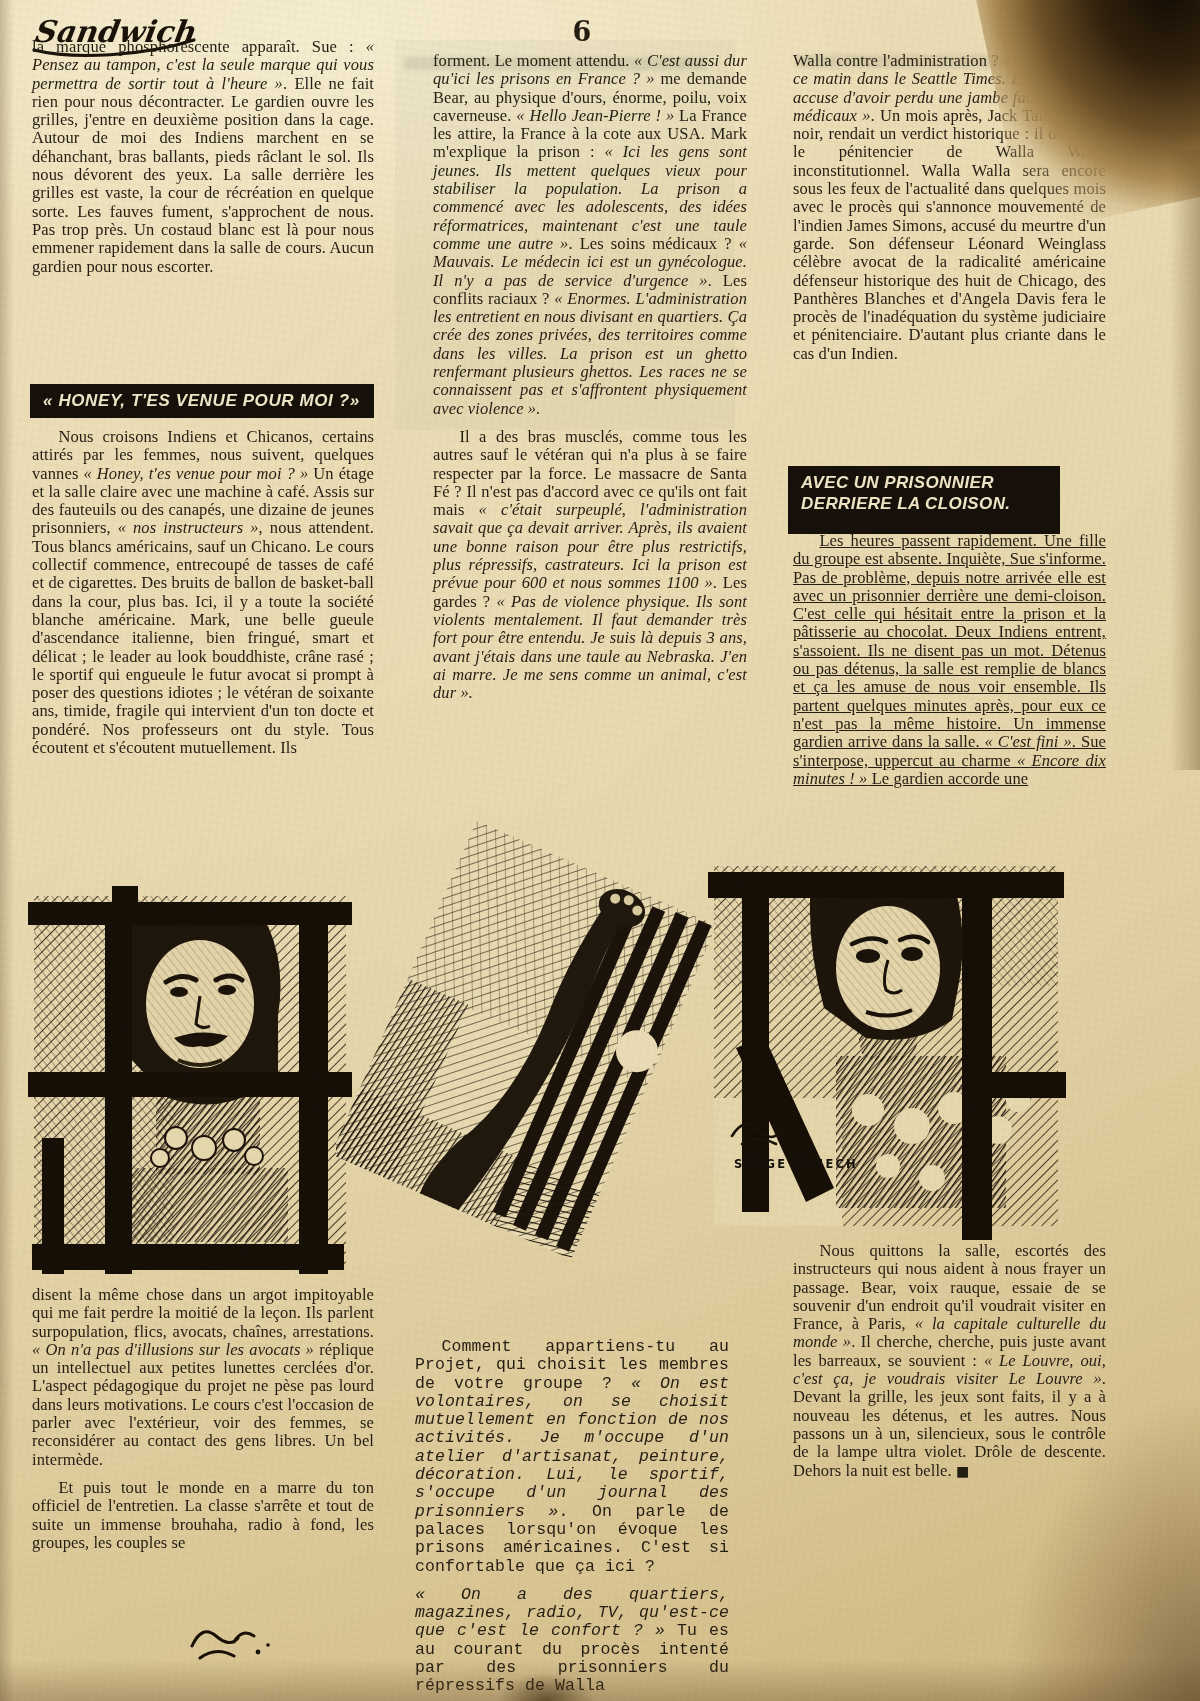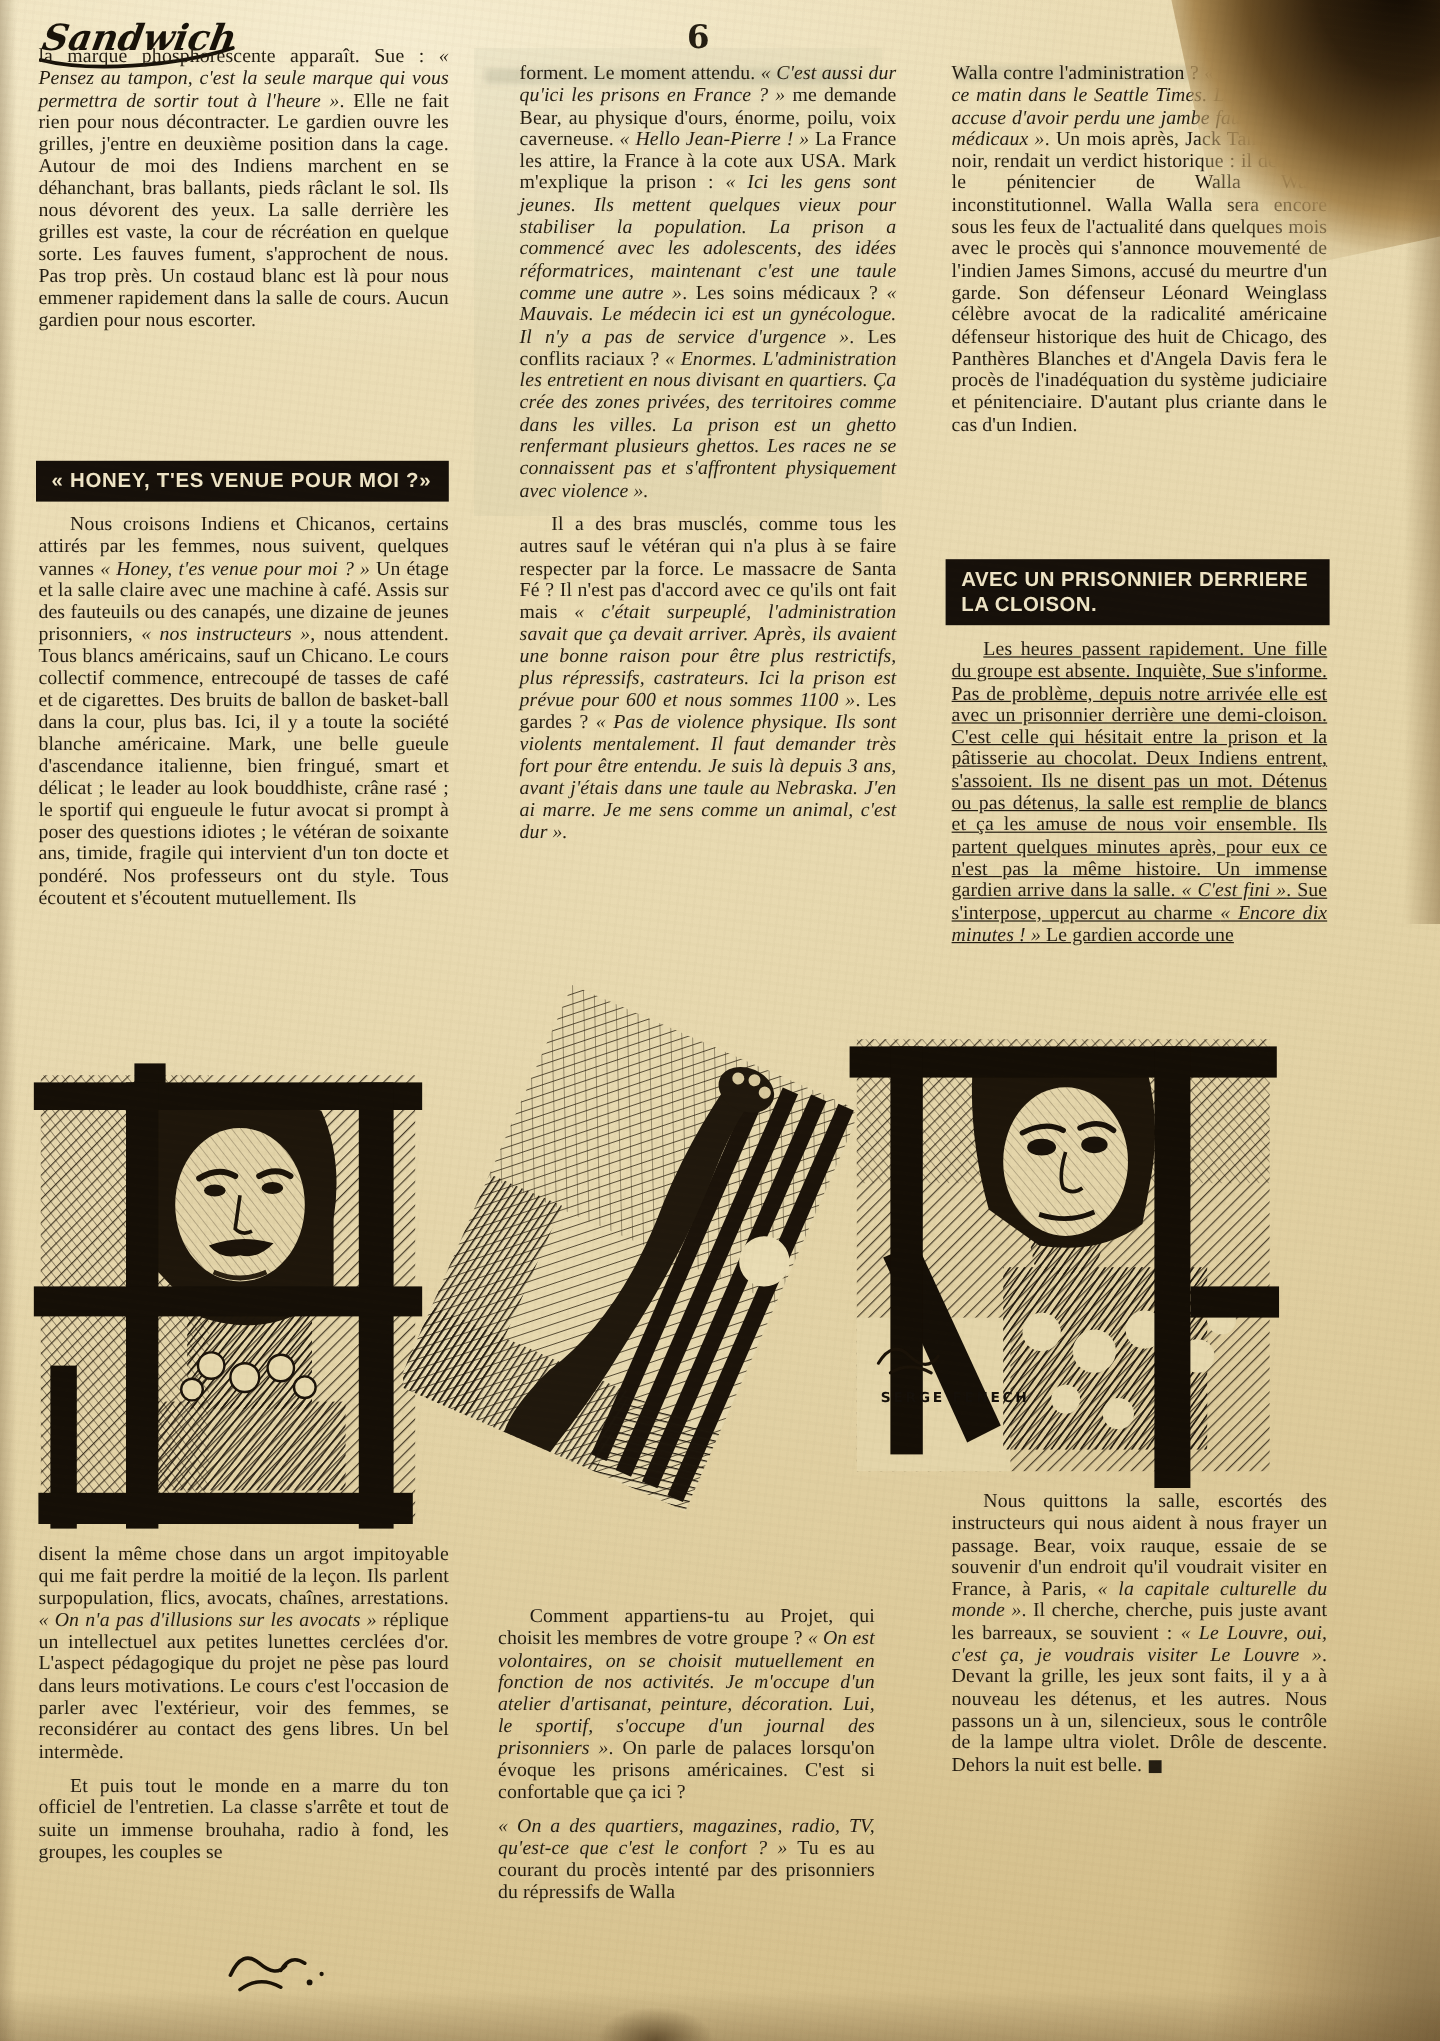--- a/index.html
+++ b/index.html
@@ -11,24 +11,24 @@
       radial-gradient(ellipse 1500px 1250px at 45% 42%, rgba(238,226,190,.38), transparent 78%),
       linear-gradient(155deg,#eee1bb 0%,#e8d9b0 32%,#e1d0a2 58%,#d9c593 80%,#cfb884 100%);
   }
   .col{position:absolute;text-align:justify;font-size:16.5px;line-height:18.3px;letter-spacing:.1px;z-index:2;}
   .col p{margin:0;}
   .col p + p{margin-top:10px;}
   .ind{text-indent:1.6em;}
   .it{font-style:italic;}
   .mk{font-family:"DejaVu Sans",sans-serif;font-size:14px;}
   .bar{position:absolute;background:#16100a;color:#efe5c6;font-family:"Liberation Sans",sans-serif;
-       font-weight:bold;box-sizing:border-box;z-index:2;}
+       font-weight:bold;box-sizing:border-box;z-index:2;font-style:italic;}
   #bar1{left:30px;top:384px;width:344px;height:34px;line-height:34px;font-size:17px;
         padding-left:13px;letter-spacing:.6px;white-space:nowrap;}
-  #bar2{left:788px;top:466px;width:320px;padding:6px 10px 7px 13px;font-size:17px;line-height:21px;letter-spacing:.4px;}
+  #bar2{left:788px;top:466px;width:272px;padding:6px 10px 20px 13px;font-size:17px;line-height:21px;letter-spacing:.4px;}
   #pagenum{position:absolute;left:562px;top:16px;width:40px;text-align:center;font-weight:bold;
            font-size:27px;font-family:"DejaVu Serif",serif;z-index:2;}
   .ill{position:absolute;z-index:1;}
   #ill1{left:28px;top:886px;}
   #ill2{left:336px;top:800px;}
   #ill3{left:706px;top:848px;}
   #logo{position:absolute;left:26px;top:8px;z-index:2;overflow:visible;}
   #scribble{position:absolute;left:180px;top:1612px;z-index:2;}
   .ghost{position:absolute;background:rgba(108,112,94,.16);filter:blur(2px);height:13px;border-radius:3px;z-index:0;}
   #ghost1{left:404px;top:57px;width:302px;}
@@ -82,21 +82,21 @@
   <div class="col" style="left:32px;top:1286px;width:342px;">
     <p><span>disent la même chose dans un argot impitoyable qui me fait perdre la moitié de la leçon. Ils parlent surpopulation, flics, avocats, chaînes, arrestations. </span><span class="it">« On n'a pas d'illusions sur les avocats »</span><span> réplique un intellectuel aux petites lunettes cerclées d'or. L'aspect pédagogique du projet ne pèse pas lourd dans leurs motivations. Le cours c'est l'occasion de parler avec l'extérieur, voir des femmes, se reconsidérer au contact des gens libres. Un bel intermède.</span></p>
     <p class="ind"><span>Et puis tout le monde en a marre du ton officiel de l'entretien. La classe s'arrête et tout de suite un immense brouhaha, radio à fond, les groupes, les couples se</span></p>
   </div>
 
   <div class="col" style="left:433px;top:52px;width:314px;">
     <p><span>forment. Le moment attendu. </span><span class="it">« C'est aussi dur qu'ici les prisons en France ? »</span><span> me demande Bear, au physique d'ours, énorme, poilu, voix caverneuse. </span><span class="it">« Hello Jean-Pierre ! »</span><span> La France les attire, la France à la cote aux USA. Mark m'explique la prison : </span><span class="it">« Ici les gens sont jeunes. Ils mettent quelques vieux pour stabiliser la population. La prison a commencé avec les adolescents, des idées réformatrices, maintenant c'est une taule comme une autre »</span><span>. Les soins médicaux ? </span><span class="it">« Mauvais. Le médecin ici est un gynécologue. Il n'y a pas de service d'urgence »</span><span>. Les conflits raciaux ? </span><span class="it">« Enormes. L'administration les entretient en nous divisant en quartiers. Ça crée des zones privées, des territoires comme dans les villes. La prison est un ghetto renfermant plusieurs ghettos. Les races ne se connaissent pas et s'affrontent physiquement avec violence ».</span></p>
     <p class="ind"><span>Il a des bras musclés, comme tous les autres sauf le vétéran qui n'a plus à se faire respecter par la force. Le massacre de Santa Fé ? Il n'est pas d'accord avec ce qu'ils ont fait mais </span><span class="it">« c'était surpeuplé, l'administration savait que ça devait arriver. Après, ils avaient une bonne raison pour être plus restrictifs, plus répressifs, castrateurs. Ici la prison est prévue pour 600 et nous sommes 1100 »</span><span>. Les gardes ? </span><span class="it">« Pas de violence physique. Ils sont violents mentalement. Il faut demander très fort pour être entendu. Je suis là depuis 3 ans, avant j'étais dans une taule au Nebraska. J'en ai marre. Je me sens comme un animal, c'est dur ».</span></p>
   </div>
 
-  <div class="col" style="left:415px;top:1338px;width:314px;">
+  <div class="col" style="left:415px;top:1338px;width:314px;font-family:Liberation Mono, monospace;">
     <p class="ind"><span>Comment appartiens-tu au Projet, qui choisit les membres de votre groupe ? </span><span class="it">« On est volontaires, on se choisit mutuellement en fonction de nos activités. Je m'occupe d'un atelier d'artisanat, peinture, décoration. Lui, le sportif, s'occupe d'un journal des prisonniers »</span><span>. On parle de palaces lorsqu'on évoque les prisons américaines. C'est si confortable que ça ici ?</span></p>
     <p><span class="it">« On a des quartiers, magazines, radio, TV, qu'est-ce que c'est le confort ? »</span><span> Tu es au courant du procès intenté par des prisonniers du répressifs de Walla</span></p>
   </div>
 
   <div class="col" style="left:793px;top:52px;width:313px;">
     <p><span>Walla contre l'administration ? </span><span class="it">« Oui, je l'ai lu ce matin dans le Seattle Times. L'un d'eux les accuse d'avoir perdu une jambe faute de soins médicaux »</span><span>. Un mois après, Jack Tanner, juge noir, rendait un verdict historique : il déclarait le pénitencier de Walla Walla inconstitutionnel. Walla Walla sera encore sous les feux de l'actualité dans quelques mois avec le procès qui s'annonce mouvementé de l'indien James Simons, accusé du meurtre d'un garde. Son défenseur Léonard Weinglass célèbre avocat de la radicalité américaine défenseur historique des huit de Chicago, des Panthères Blanches et d'Angela Davis fera le procès de l'inadéquation du système judiciaire et pénitenciaire. D'autant plus criante dans le cas d'un Indien.</span></p>
   </div>
 
   <div class="bar" id="bar2">AVEC UN PRISONNIER DERRIERE LA CLOISON.</div>
 

